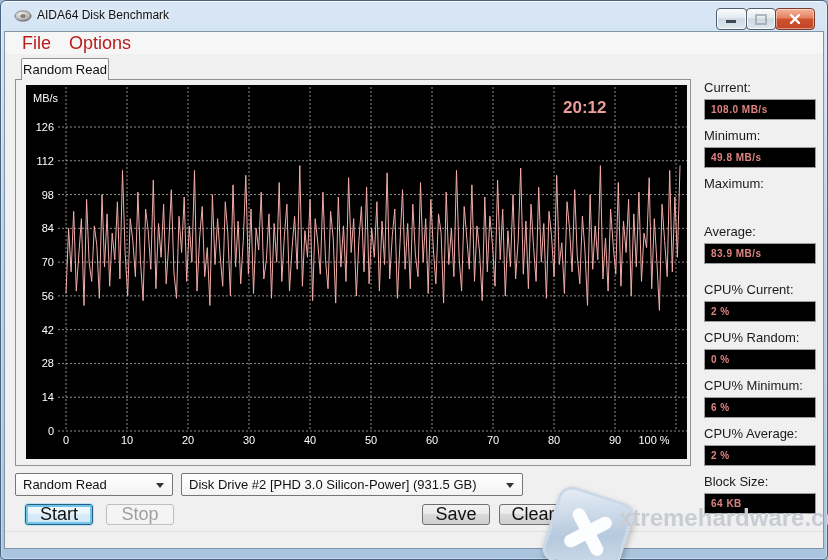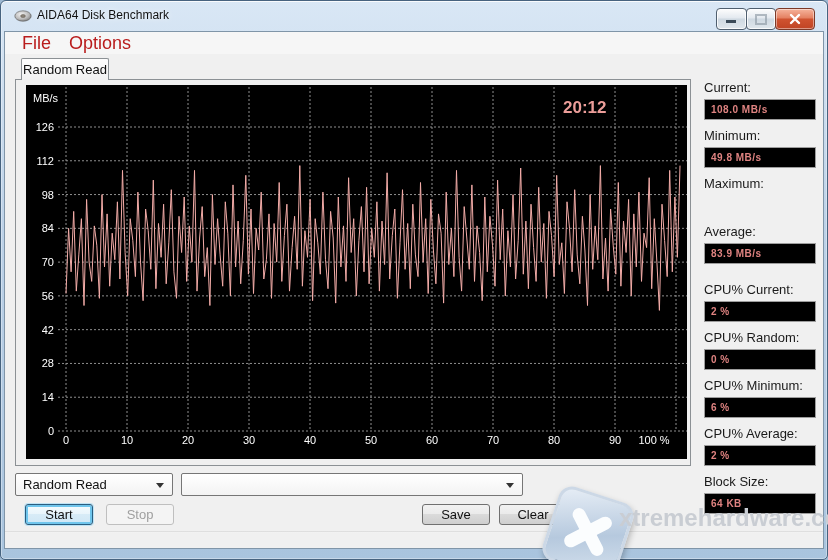--- a/index.html
+++ b/index.html
@@ -44,21 +44,21 @@
             font-weight:bold;font-size:10px;color:#df8381;line-height:19px;padding-left:6px;
             box-sizing:content-box;letter-spacing:.5px;}
   
   .combo{position:absolute;top:472px;height:23px;box-sizing:border-box;border:1px solid #767676;
          border-radius:2px;background:linear-gradient(#fff,#f3f3f3);
          font-size:13px;color:#111;line-height:21px;padding-left:7px;cursor:default;}
   .combo-arrow{position:absolute;right:8px;top:9px;width:0;height:0;
          border-left:4px solid transparent;border-right:4px solid transparent;border-top:5px solid #333;}
   .btn{position:absolute;top:503px;width:68px;height:21px;box-sizing:border-box;border:1px solid #707070;
        border-radius:3px;background:linear-gradient(#f2f2f2,#ebebeb 45%,#dbdbdb 46%,#cfcfcf);
-       font-size:13px;color:#111;text-align:center;line-height:19px;cursor:default;
+       font-size:18px;color:#111;text-align:center;line-height:19px;cursor:default;
        font-family:"Liberation Sans",sans-serif;}
   .btn-start{border:1px solid #2a5d7f;box-shadow:0 0 0 1px #bfe3f4, inset 0 0 0 2px #6fc5ec;
        background:linear-gradient(#f4fbfe,#e9f5fb 45%,#d8ecf7 46%,#cfe7f5);}
   .btn-disabled{border-color:#bfbfbf;background:#f4f4f4;color:#9f9f9f;}
   .separator{position:absolute;left:4px;top:530px;width:818px;height:2px;
        background:linear-gradient(#d5d5d5,#fbfbfb);}
   
   .wm-logo{position:absolute;left:548px;top:492px;width:72px;height:72px;border-radius:14px;
        transform:rotate(18deg);border:3px solid #ccd8e6;
        background:linear-gradient(160deg,#e7eef6,#b6c9de 55%,#d6e2ee);
@@ -191,20 +191,21 @@
         <div class="stat-label">Block Size:</div>
         <div class="stat-box">64 KB</div>
       </div>
     </div>
 
   <div class="combo" style="left:14px;width:158px;">
     <span>Random Read</span>
     <span class="combo-arrow"></span>
   </div>
   <div class="combo" style="left:180px;width:342px;">
+    <span>Disk Drive #2  [PHD 3.0 Silicon-Power]  (931.5 GB)</span>
     <span class="combo-arrow"></span>
   </div>
 
   <div class="btn btn-start" style="left:24px;">Start</div>
   <div class="btn btn-disabled" style="left:105px;">Stop</div>
   <div class="btn" style="left:421px;">Save</div>
   <div class="btn" style="left:498px;">Clear</div>
 
   <div class="separator"></div>
 

